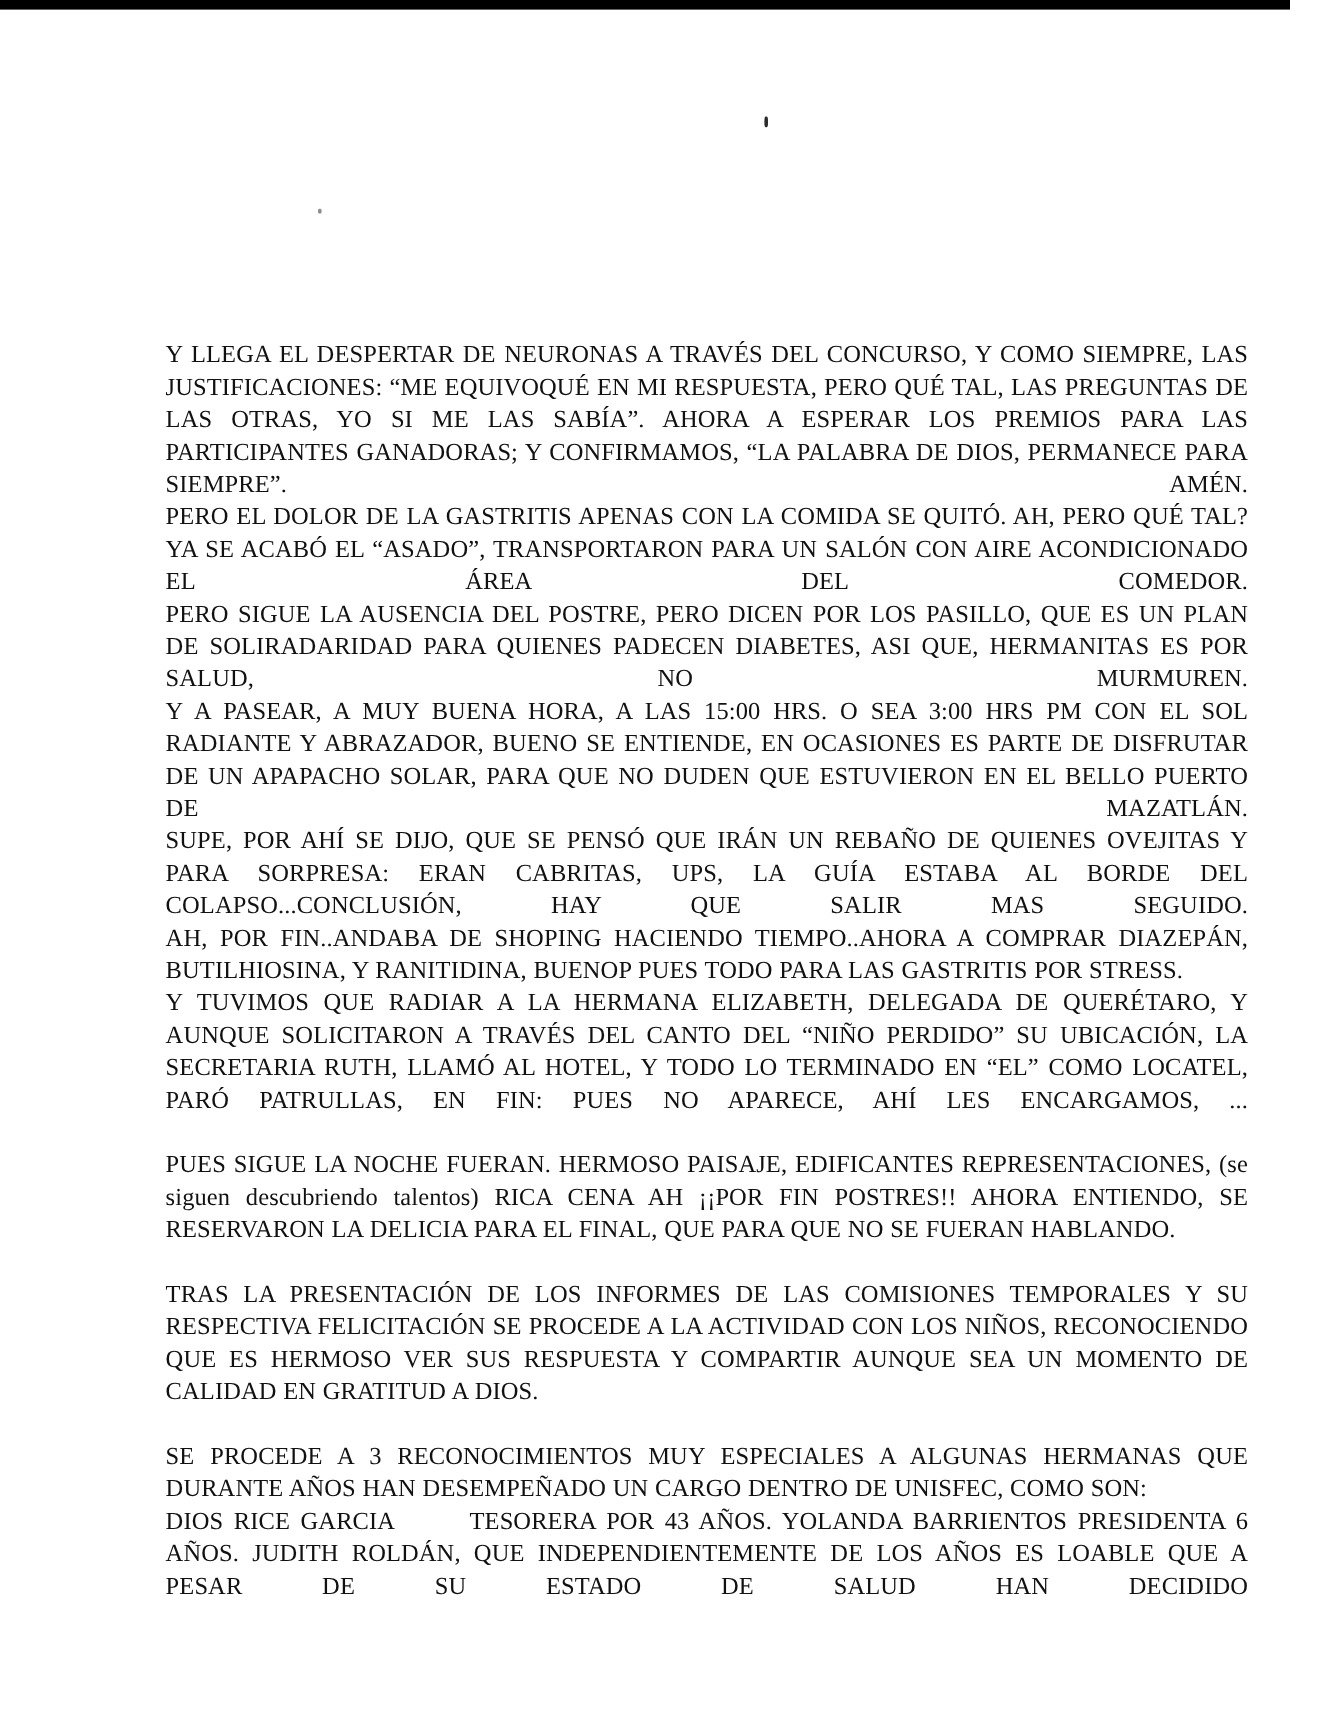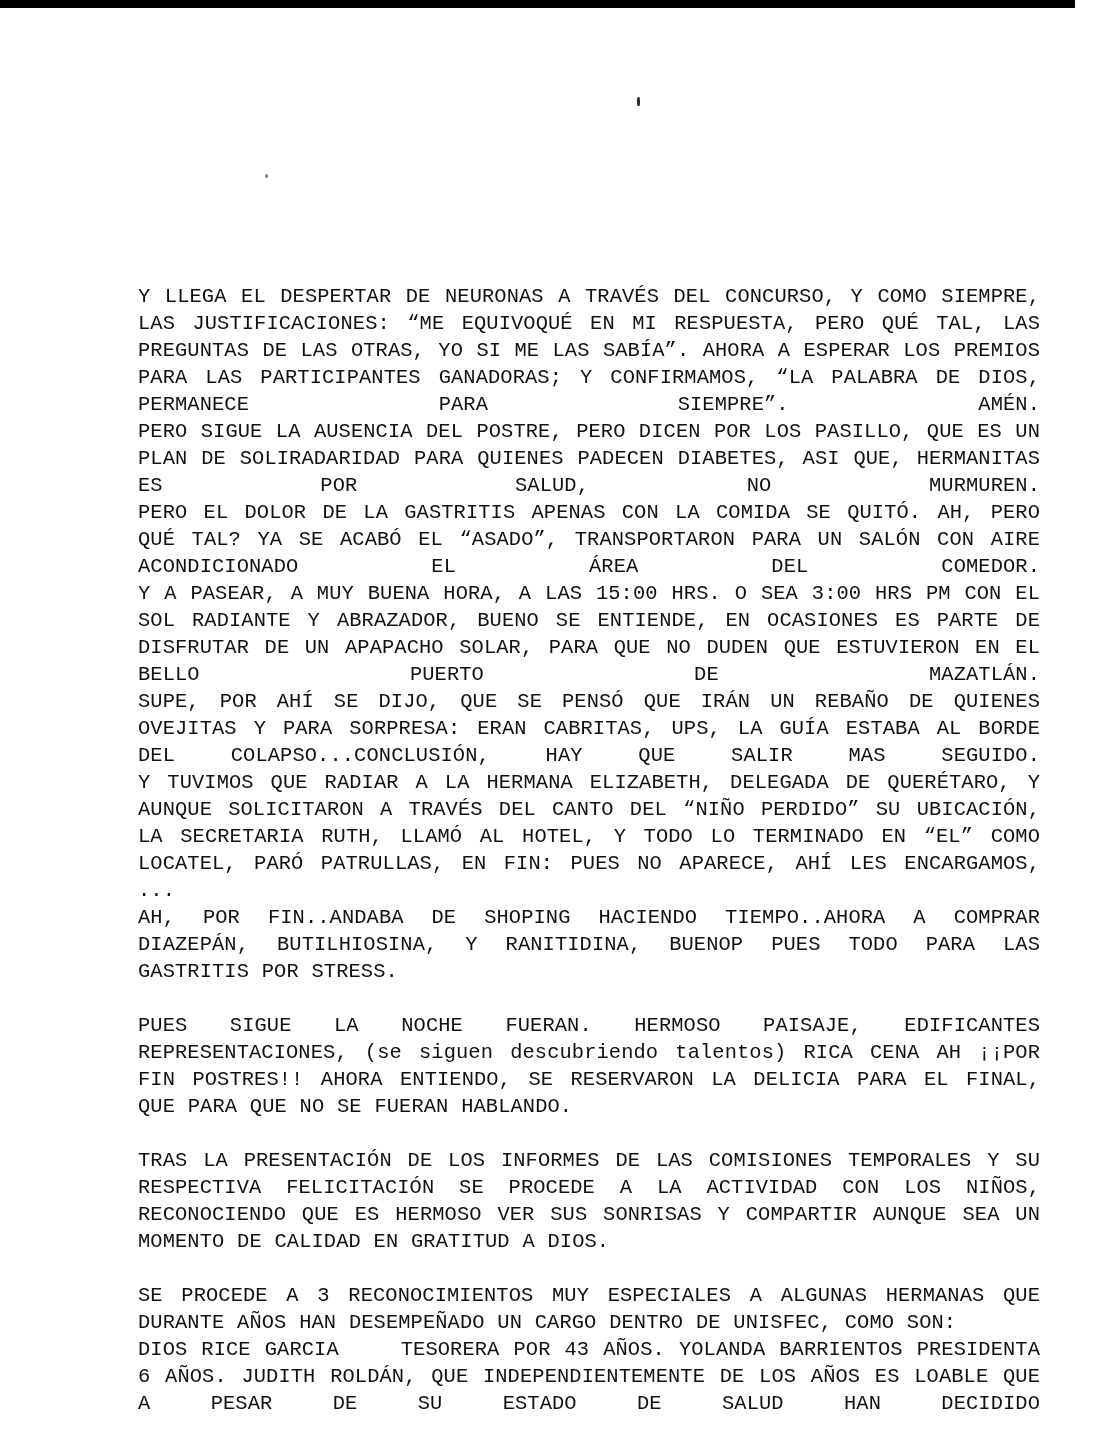--- a/index.html
+++ b/index.html
@@ -34,21 +34,20 @@
   }
   .speck-a { left: 637px; top: 97px;  width: 3px; height: 9px; }
   .speck-b { left: 265px; top: 174px; width: 3px; height: 4px; background:#8d8d8d; }
 
   .page {
     position: absolute;
     left: 0;
     top: 0;
     width: 1108px;
     height: 1086px;
-    font-family: Liberation Mono, monospace;
   }
 
   .text-column {
     position: absolute;
     left: 138px;
     top: 283px;
     width: 902px;
   }
 
   .para {
@@ -94,34 +93,34 @@
 
 <div class="page">
 
   <div class="scan-edge-bar"></div>
   <div class="speck speck-a"></div>
   <div class="speck speck-b"></div>
 
   <div class="text-column">
 
     <p class="para full-justify">Y LLEGA EL DESPERTAR DE NEURONAS A TRAVÉS DEL CONCURSO, Y COMO SIEMPRE, LAS JUSTIFICACIONES: “ME EQUIVOQUÉ EN MI RESPUESTA, PERO QUÉ TAL, LAS PREGUNTAS DE LAS OTRAS, YO SI ME LAS SABÍA”. AHORA A ESPERAR LOS PREMIOS PARA LAS PARTICIPANTES GANADORAS; Y CONFIRMAMOS, “LA PALABRA DE DIOS, PERMANECE PARA SIEMPRE”. AMÉN.</p>
+    <p class="para full-justify">PERO EL DOLOR DE LA GASTRITIS APENAS CON LA COMIDA SE QUITÓ. AH, PERO QUÉ TAL? YA SE ACABÓ EL “ASADO”, TRANSPORTARON PARA UN SALÓN CON AIRE ACONDICIONADO EL ÁREA DEL COMEDOR.</p>
     <p class="para full-justify">PERO SIGUE LA AUSENCIA DEL POSTRE, PERO DICEN POR LOS PASILLO, QUE ES UN PLAN DE SOLIRADARIDAD PARA QUIENES PADECEN DIABETES, ASI QUE, HERMANITAS ES POR SALUD, NO MURMUREN.</p>
-    <p class="para full-justify">PERO EL DOLOR DE LA GASTRITIS APENAS CON LA COMIDA SE QUITÓ. AH, PERO QUÉ TAL? YA SE ACABÓ EL “ASADO”, TRANSPORTARON PARA UN SALÓN CON AIRE ACONDICIONADO EL ÁREA DEL COMEDOR.</p>
     <p class="para full-justify">Y A PASEAR, A MUY BUENA HORA, A LAS 15:00 HRS. O SEA 3:00 HRS PM CON EL SOL RADIANTE Y ABRAZADOR, BUENO SE ENTIENDE, EN OCASIONES ES PARTE DE DISFRUTAR DE UN APAPACHO SOLAR, PARA QUE NO DUDEN QUE ESTUVIERON EN EL BELLO PUERTO DE MAZATLÁN.</p>
     <p class="para full-justify">SUPE, POR AHÍ SE DIJO, QUE SE PENSÓ QUE IRÁN UN REBAÑO DE QUIENES OVEJITAS Y PARA SORPRESA: ERAN CABRITAS, UPS, LA GUÍA ESTABA AL BORDE DEL COLAPSO...CONCLUSIÓN, HAY QUE SALIR MAS SEGUIDO.</p>
+    <p class="para ragged-last">AH, POR FIN..ANDABA DE SHOPING HACIENDO TIEMPO..AHORA A COMPRAR DIAZEPÁN, BUTILHIOSINA, Y RANITIDINA, BUENOP PUES TODO PARA LAS GASTRITIS POR STRESS.</p>
     <p class="para full-justify">Y TUVIMOS QUE RADIAR A LA HERMANA ELIZABETH, DELEGADA DE QUERÉTARO, Y AUNQUE SOLICITARON A TRAVÉS DEL CANTO DEL “NIÑO PERDIDO” SU UBICACIÓN, LA SECRETARIA RUTH, LLAMÓ AL HOTEL, Y TODO LO TERMINADO EN “EL” COMO LOCATEL, PARÓ PATRULLAS, EN FIN: PUES NO APARECE, AHÍ LES ENCARGAMOS, ...</p>
-    <p class="para ragged-last">AH, POR FIN..ANDABA DE SHOPING HACIENDO TIEMPO..AHORA A COMPRAR DIAZEPÁN, BUTILHIOSINA, Y RANITIDINA, BUENOP PUES TODO PARA LAS GASTRITIS POR STRESS.</p>
 
     <div class="block-gap"></div>
 
     <p class="para ragged-last"><span>PUES SIGUE LA NOCHE FUERAN. HERMOSO PAISAJE, EDIFICANTES REPRESENTACIONES,</span> <span class="lowercase-run">(se siguen descubriendo talentos)</span> <span>RICA CENA AH ¡¡POR FIN POSTRES!! AHORA ENTIENDO, SE RESERVARON LA DELICIA PARA EL FINAL, QUE PARA QUE NO SE FUERAN HABLANDO.</span></p>
 
     <div class="block-gap"></div>
 
-    <p class="para ragged-last">TRAS LA PRESENTACIÓN DE LOS INFORMES DE LAS COMISIONES TEMPORALES Y SU RESPECTIVA FELICITACIÓN SE PROCEDE A LA ACTIVIDAD CON LOS NIÑOS, RECONOCIENDO QUE ES HERMOSO VER SUS SONRISAS Y COMPARTIR AUNQUE SEA UN MOMENTO DE CALIDAD EN GRATITUD A DIOS.</p>
+    <p class="para ragged-last">TRAS LA PRESENTACIÓN DE LOS INFORMES DE LAS COMISIONES TEMPORALES Y SU RESPECTIVA FELICITACIÓN SE PROCEDE A LA ACTIVIDAD CON LOS NIÑOS, RECONOCIENDO QUE ES HERMOSO VER SUS RESPUESTA Y COMPARTIR AUNQUE SEA UN MOMENTO DE CALIDAD EN GRATITUD A DIOS.</p>
 
     <div class="block-gap"></div>
 
     <p class="para ragged-last">SE PROCEDE A 3 RECONOCIMIENTOS MUY ESPECIALES A ALGUNAS HERMANAS QUE DURANTE AÑOS HAN DESEMPEÑADO UN CARGO DENTRO DE UNISFEC, COMO SON:</p>
     <p class="para full-justify"><span>DIOS RICE GARCIA</span><span class="tab-gap"></span><span>TESORERA POR 43 AÑOS. YOLANDA BARRIENTOS PRESIDENTA 6 AÑOS. JUDITH ROLDÁN, QUE INDEPENDIENTEMENTE DE LOS AÑOS  ES LOABLE QUE A PESAR DE SU ESTADO DE SALUD HAN DECIDIDO</span></p>
 
   </div>
 </div>
 
 </body></html>

